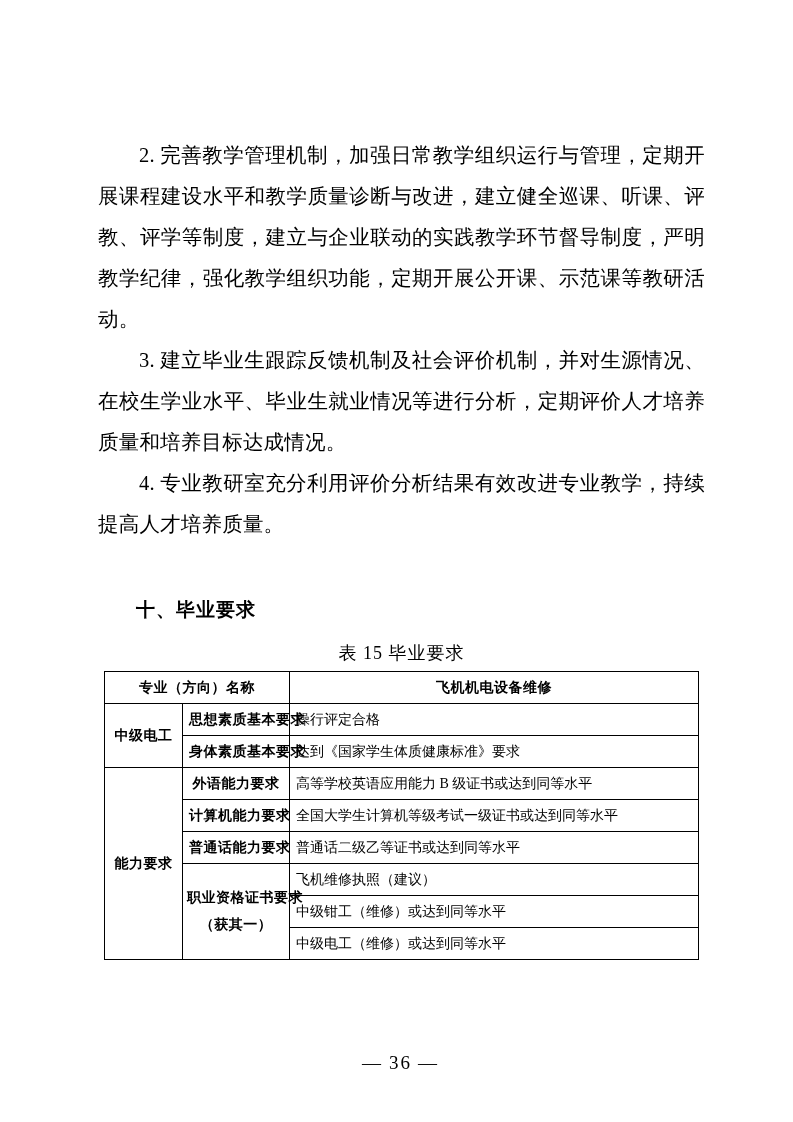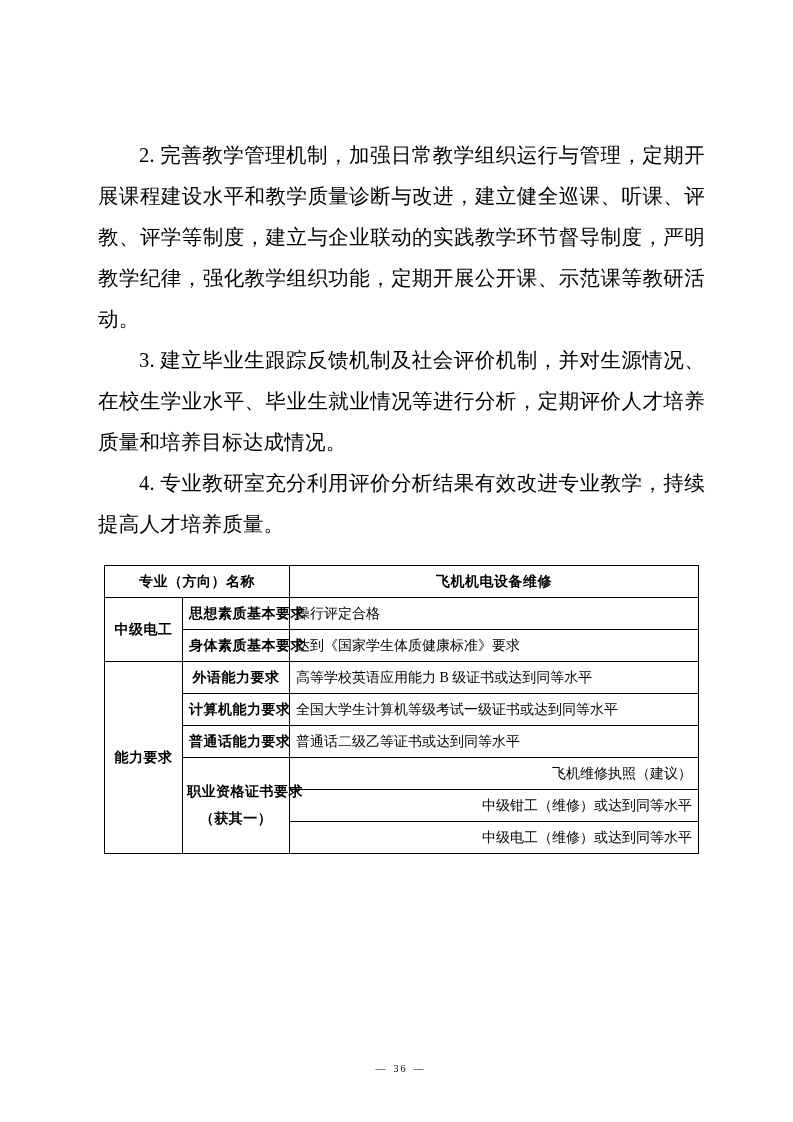--- a/index.html
+++ b/index.html
@@ -88,48 +88,50 @@
   td.rowlabel.two-line {
     line-height: 1.9;
     padding: 17px 4px;
   }
   td.value {
     text-align: left;
     padding-left: 8px;
     font-size: 12.5px;
   }
   td.value.center {
-    text-align: right;
+    text-align: left;
     padding-left: 6px;
     margin-top: 46px;
   }
   .pagenum {
     position: absolute;
     left: 8px;
     right: 0;
     bottom: 48px;
     text-align: center;
-    font-size: 10px;
+    font-size: 19px;
     letter-spacing: 2px;
   }
   .pagenum .dash { padding: 0 6px; }
 </style>
 </head>
 <body>
 
 <div class="page">
 
   <p class="para">2. 完善教学管理机制，加强日常教学组织运行与管理，定期开展课程建设水平和教学质量诊断与改进，建立健全巡课、听课、评教、评学等制度，建立与企业联动的实践教学环节督导制度，严明教学纪律，强化教学组织功能，定期开展公开课、示范课等教研活动。</p>
   <p class="para">3. 建立毕业生跟踪反馈机制及社会评价机制，并对生源情况、在校生学业水平、毕业生就业情况等进行分析，定期评价人才培养质量和培养目标达成情况。</p>
   <p class="para">4. 专业教研室充分利用评价分析结果有效改进专业教学，持续提高人才培养质量。</p>
 
   <div class="gap-before-heading"></div>
 
+  <h2 class="heading">十、毕业要求</h2>
 
 
+  <div class="table-caption">表 15  毕业要求</div>
 
   <table class="req">
     <colgroup>
       <col style="width:78px">
       <col style="width:107px">
       <col style="width:409px">
     </colgroup>
     <tbody>
       <tr>
         <td class="hdr-left" colspan="2">专业（方向）名称</td>

